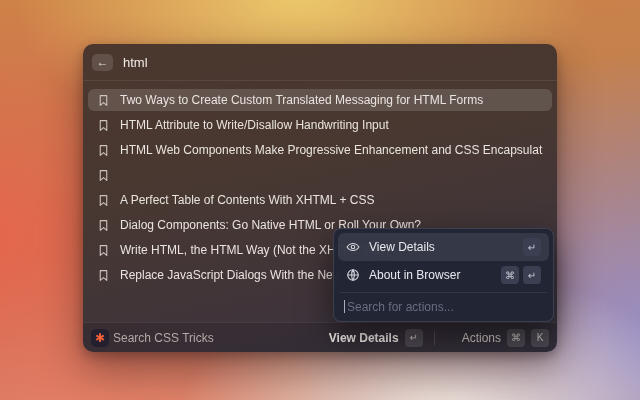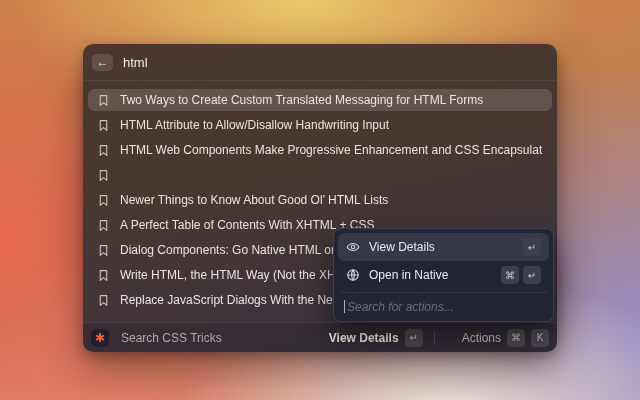--- a/index.html
+++ b/index.html
@@ -28,38 +28,38 @@
   .list { position:absolute; top:36px; left:5px; right:5px; padding-top:9px; }
   .row { height:22px; margin-bottom:3px; display:flex; align-items:center; gap:10px; padding:0 9px; border-radius:6px; }
   .row.selected { background:rgba(255,255,255,0.14); }
   .row .icon { width:13px; height:13px; display:flex; align-items:center; flex:none; }
   .row .title { color:#eae4e0; font-size:12px; white-space:nowrap; overflow:hidden; }
   .win-footer { position:absolute; left:0; right:0; bottom:0; height:30px;
     border-top:1px solid rgba(255,255,255,0.08); border-radius:0 0 10px 10px;
     background:rgba(18,13,20,0.16); display:flex; align-items:center; padding:0 8px; box-sizing:border-box; }
   .logo { width:18px; height:18px; border-radius:5px; background:#241f2e; color:#f4623a;
     font-size:12px; display:flex; align-items:center; justify-content:center; }
-  .app-label { margin-left:12px; font-size:12px; color:#b3a9a6; }
+  .app-label { margin-left:4px; font-size:12px; color:#b3a9a6; }
   .footer-right { margin-left:auto; display:flex; align-items:center; gap:6px; }
   .primary-label { font-size:12px; font-weight:700; color:#f0ebe8; }
   .key { min-width:12px; height:18px; padding:0 3px; border-radius:4px; background:rgba(255,255,255,0.13);
     color:#cac2bf; font-size:10px; display:flex; align-items:center; justify-content:center; }
   .footer-divider { width:1px; height:14px; background:rgba(255,255,255,0.15); margin:0 5px; }
   .actions-label { font-size:12px; color:#cdc5c2;margin-left:16px; }
   .popup { position:absolute; left:333px; top:228px; width:221px; height:94px; box-sizing:border-box;
     background:rgba(34,37,52,0.98); border:1px solid rgba(150,155,180,0.22); border-radius:8px;
     box-shadow:0 14px 34px rgba(0,0,0,0.5); z-index:5; padding:4px 4px 0; }
   .popup-row { height:28px; border-radius:6px; display:flex; align-items:center; gap:9px; padding:0 8px; }
   .popup-row.selected { background:rgba(255,255,255,0.09); }
   .popup-row .p-icon { width:14px; height:14px; display:flex; align-items:center; flex:none; }
   .popup-row .label { font-size:12px; color:#e9eaef; }
   .popup-row .keys { margin-left:auto; display:flex; gap:4px; }
   .popup .key { background:#3b3f51; color:#c6c9d6; }
   .popup-divider { height:1px; background:rgba(255,255,255,0.08); margin:3px 2px 0; }
-  .popup-search { height:27px; display:flex; align-items:center; padding:0 6px;font-style:italic; }
+  .popup-search { height:27px; display:flex; align-items:center; padding:0 6px; }
   .caret { width:1px; height:13px; background:#aab0c4; margin-right:2px; }
   .popup-placeholder { font-size:12px; color:#686d82; }
 </style>
 </head>
 <body>
 
 <div class="stage">
 
   <div class="window">
 
@@ -78,44 +78,36 @@
             </svg>
           </span>
     <span class="title">Two Ways to Create Custom Translated Messaging for HTML Forms</span>
   </div>
         <div class="row">
     <span class="icon">
             <svg viewBox="0 0 24 24" width="13" height="13" fill="none" stroke="#cdc5c0" stroke-width="2" stroke-linejoin="round">
               <path d="M6 3h12v18l-6-5-6 5z"></path>
             </svg>
           </span>
-    <span class="title">HTML Attribute to Allow/Disallow Handwriting Input</span>
+    <span class="title">HTML Attribute to Write/Disallow Handwriting Input</span>
   </div>
         <div class="row">
     <span class="icon">
             <svg viewBox="0 0 24 24" width="13" height="13" fill="none" stroke="#cdc5c0" stroke-width="2" stroke-linejoin="round">
               <path d="M6 3h12v18l-6-5-6 5z"></path>
             </svg>
           </span>
     <span class="title">HTML Web Components Make Progressive Enhancement and CSS Encapsulation Easier!</span>
   </div>
         <div class="row">
     <span class="icon">
             <svg viewBox="0 0 24 24" width="13" height="13" fill="none" stroke="#cdc5c0" stroke-width="2" stroke-linejoin="round">
               <path d="M6 3h12v18l-6-5-6 5z"></path>
             </svg>
           </span>
-  </div>
-        <div class="row">
-    <span class="icon">
-            <svg viewBox="0 0 24 24" width="13" height="13" fill="none" stroke="#cdc5c0" stroke-width="2" stroke-linejoin="round">
-              <path d="M6 3h12v18l-6-5-6 5z"></path>
-            </svg>
-          </span>
-    <span class="title">Newer Things to Know About Good Ol’ HTML Lists</span>
   </div>
         <div class="row">
     <span class="icon">
             <svg viewBox="0 0 24 24" width="13" height="13" fill="none" stroke="#cdc5c0" stroke-width="2" stroke-linejoin="round">
               <path d="M6 3h12v18l-6-5-6 5z"></path>
             </svg>
           </span>
     <span class="title">A Perfect Table of Contents With XHTML + CSS</span>
   </div>
         <div class="row">
@@ -175,21 +167,21 @@
             <span class="key">↵</span>
           </span>
   </div>
         <div class="popup-row">
     <span class="p-icon">
             <svg viewBox="0 0 24 24" width="14" height="14" fill="none" stroke="#d2d3dc" stroke-width="2">
               <circle cx="12" cy="12" r="9"></circle>
               <path d="M3 12h18M12 3c3 3.5 3 14.5 0 18M12 3c-3 3.5-3 14.5 0 18"></path>
             </svg>
           </span>
-    <span class="label">Open in Native</span>
+    <span class="label">About in Browser</span>
     <span class="keys">
             <span class="key">⌘</span>
             <span class="key">↵</span>
           </span>
   </div>
       </div>
     <div class="popup-divider"></div>
     <div class="popup-search">
       <span class="caret"></span>
       <span class="popup-placeholder">Search for actions...</span>

